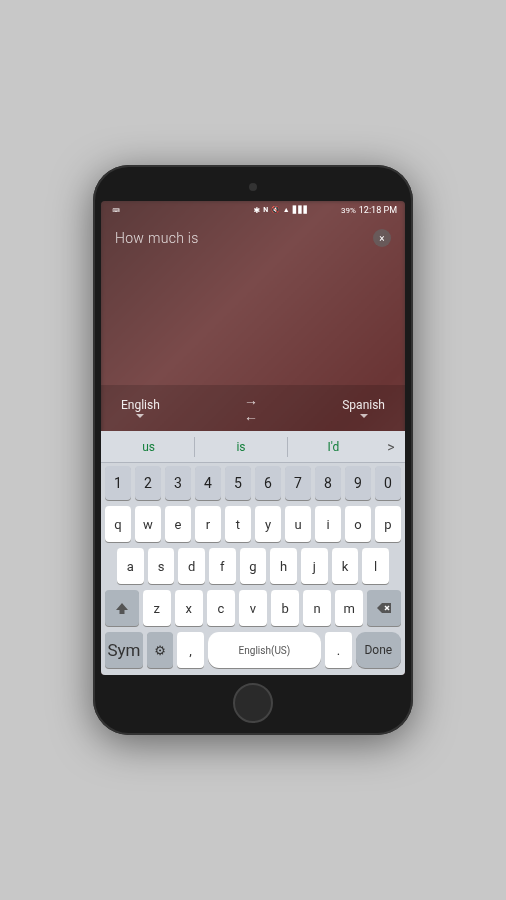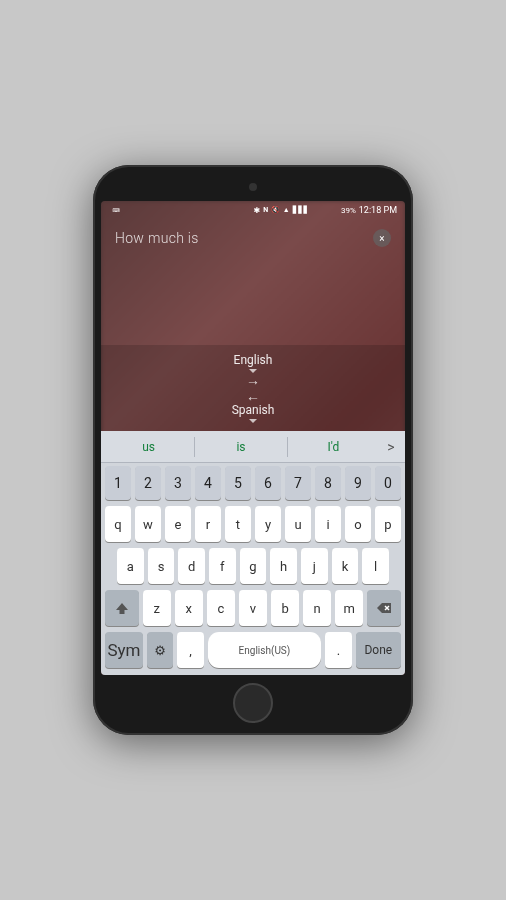--- a/index.html
+++ b/index.html
@@ -148,21 +148,20 @@
       justify-content: center;
     }
 
     
     .language-bar {
       display: flex;
       align-items: center;
       justify-content: space-between;
       padding: 8px 20px;
       background: rgba(0,0,0,0.15);
-      flex-direction: column;
     }
 
     .lang-btn {
       display: flex;
       flex-direction: column;
       align-items: center;
       cursor: pointer;
     }
 
     .lang-label {
@@ -452,21 +451,21 @@
         </div>
 
         <div class="key-row">
           <div class="key dark sym" style="font-size:17px;">Sym</div>
           <div class="key dark" style="flex:0.7; font-size:13px;">
             <span>⚙</span>
           </div>
           <div class="key" style="flex:0.7;">,</div>
           <div class="key space">English(US)</div>
           <div class="key" style="flex:0.7;">.</div>
-          <div class="key dark done" style="font-size:12px;">Done</div>
+          <div class="key dark done" style="font-size:12px;border-radius:9px;">Done</div>
         </div>
       </div>
     </div>
   </div>
 
   <div class="phone-bottom">
     <div class="home-btn"></div>
   </div>
 </div>
 

